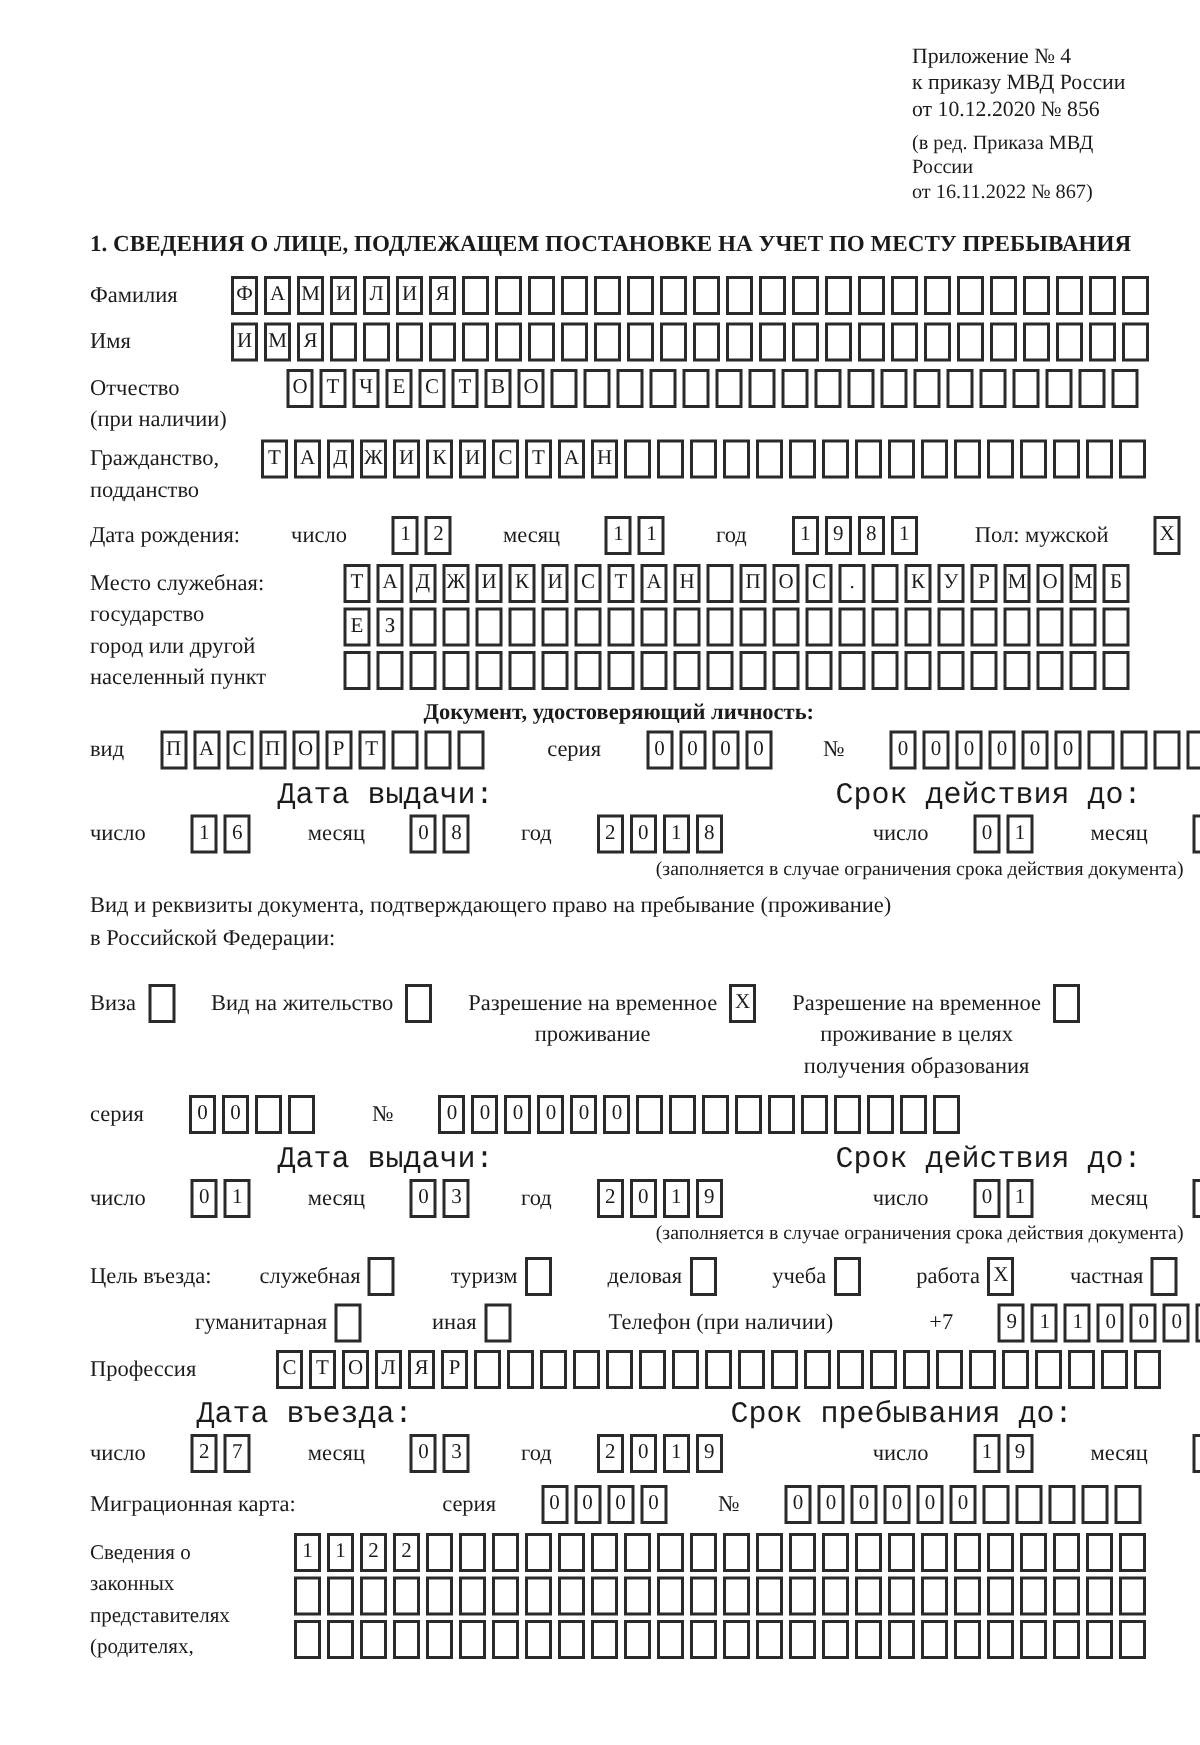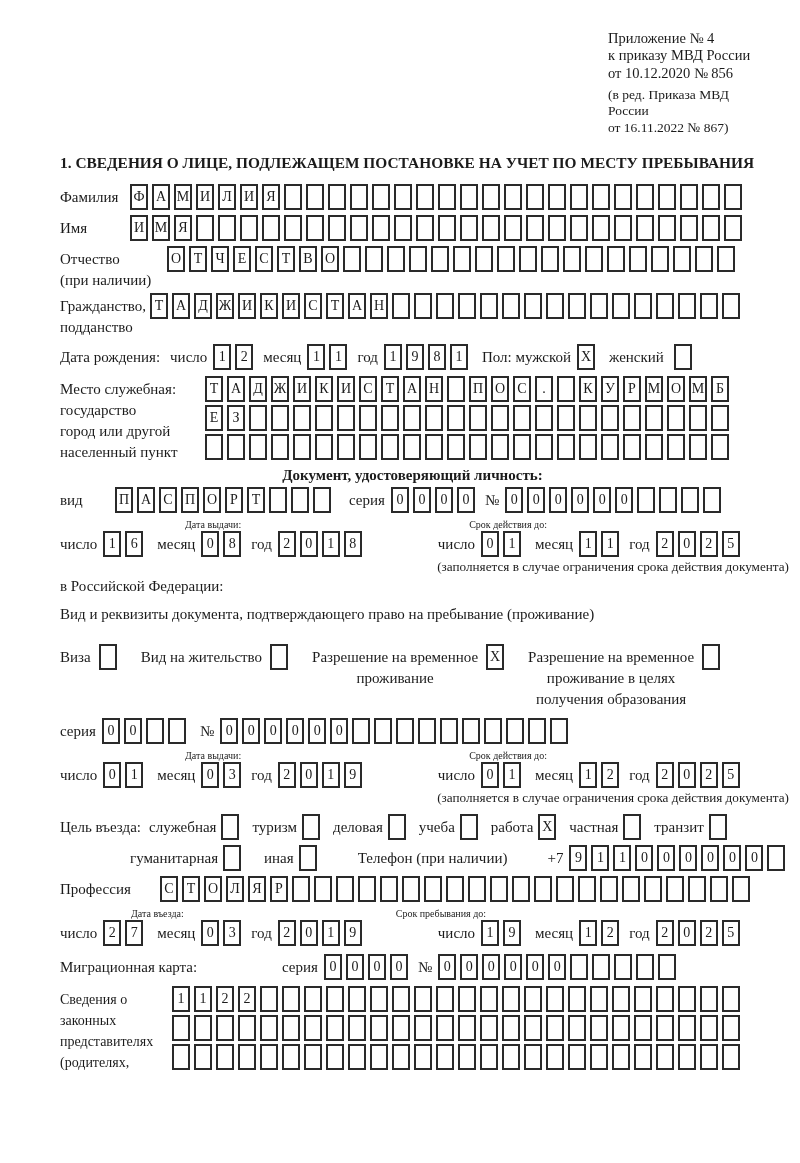--- a/index.html
+++ b/index.html
@@ -13,42 +13,42 @@
 
   .annex { margin-left: 548px; line-height: 1.2; font-size: 14.5px; }
   .annex-note { margin-top: 5px; font-size: 13.5px; line-height: 1.2; }
   .forma { text-align: right; font-weight: bold; font-size: 16px; margin-top: 16px; letter-spacing: .5px; }
 
   .title { text-align: center; font-weight: bold; font-size: 16.3px; line-height: 1.32; margin-top: 12px; }
   .blank { display: inline-block; width: 55px; border-bottom: 2px solid #333; height: 13px; margin-left: 10px; }
 
   .sec-h { font-weight: bold; font-size: 15.4px; margin-top: 18px; }
 
-  .frow { display: flex; align-items: flex-start; margin-top: 5px; }
+  .frow { display: flex; align-items: flex-start; margin-top: 5px; gap: 24px; }
   .lbl { flex: 0 0 auto; line-height: 20px; padding-top: 3px; white-space: nowrap; }
   .lbl2 { line-height: 21px; }
   .cells { display: flex; flex: 0 0 auto; }
   .cell {
     width: 18px; height: 26px; border: 2px solid #2a2a2a; margin-right: 4px;
     display: inline-flex; align-items: center; justify-content: center;
     font-size: 14px; flex: 0 0 auto; background: #fff;
   }
   .w70 { width: 70px; } .w90 { width: 90px; } .w107 { width: 107px; }
   .w145 { width: 145px; } .w160 { width: 160px; } .w92 { width: 92px; font-size: 14px; }
 
   .inline-lbl { line-height: 26px; white-space: nowrap; }
   .g6 { margin-left: 6px; } .g10 { margin-left: 10px; } .g14 { margin-left: 14px; }
   .g20 { margin-left: 20px; } .g40 { margin-left: 40px; } .g72 { margin-left: 72px; }
 
   .stack > .cells { margin-bottom: 3px; }
   .stack > .cells:last-child { margin-bottom: 0; }
 
   .center-b { text-align: center; font-weight: bold; margin-top: 4px; font-size: 15px; }
 
-  .date-heads { display: flex; margin-top: 6px; font-size: 10px; }
+  .date-heads { display: flex; margin-top: 6px; font-size: 20px; font-family: Liberation Mono, monospace; }
   .dh1 { margin-left: 125px; } .dh2 { margin-left: 228px; }
   .dh1b { margin-left: 71px; } .dh2b { margin-left: 212px; }
   .note-r { text-align: right; font-size: 13.2px; margin-top: 2px; margin-right: -24px; }
 
   .intro { margin-top: 7px; line-height: 1.45; }
 
   .opts { display: flex; align-items: flex-start; margin-top: 18px; }
   .opt { display: flex; align-items: flex-start; }
   .olbl { text-align: center; line-height: 1.4; padding-top: 3px; }
   .olbl1 { line-height: 26px; padding-top: 0; white-space: nowrap; }
@@ -406,22 +406,22 @@
     <span class="inline-lbl g6">год</span>
     <span class="cells g6">
         <span class="cell">2</span>
         <span class="cell">0</span>
         <span class="cell">2</span>
         <span class="cell">5</span>
       </span>
   </div>
   <div class="note-r">(заполняется в случае ограничения срока действия документа)</div>
 
+  <div class="intro">Вид и реквизиты документа, подтверждающего право на пребывание (проживание)</div>
   <div class="intro" style="margin-top:1px">в Российской Федерации:</div>
-  <div class="intro">Вид и реквизиты документа, подтверждающего право на пребывание (проживание)</div>
 
   <div class="opts">
     <div class="opt">
       <span class="olbl olbl1">Виза</span>
       <span class="cells">
           <span class="cell"></span>
         </span>
     </div>
     <div class="opt g20">
       <span class="olbl olbl1">Вид на жительство</span>

